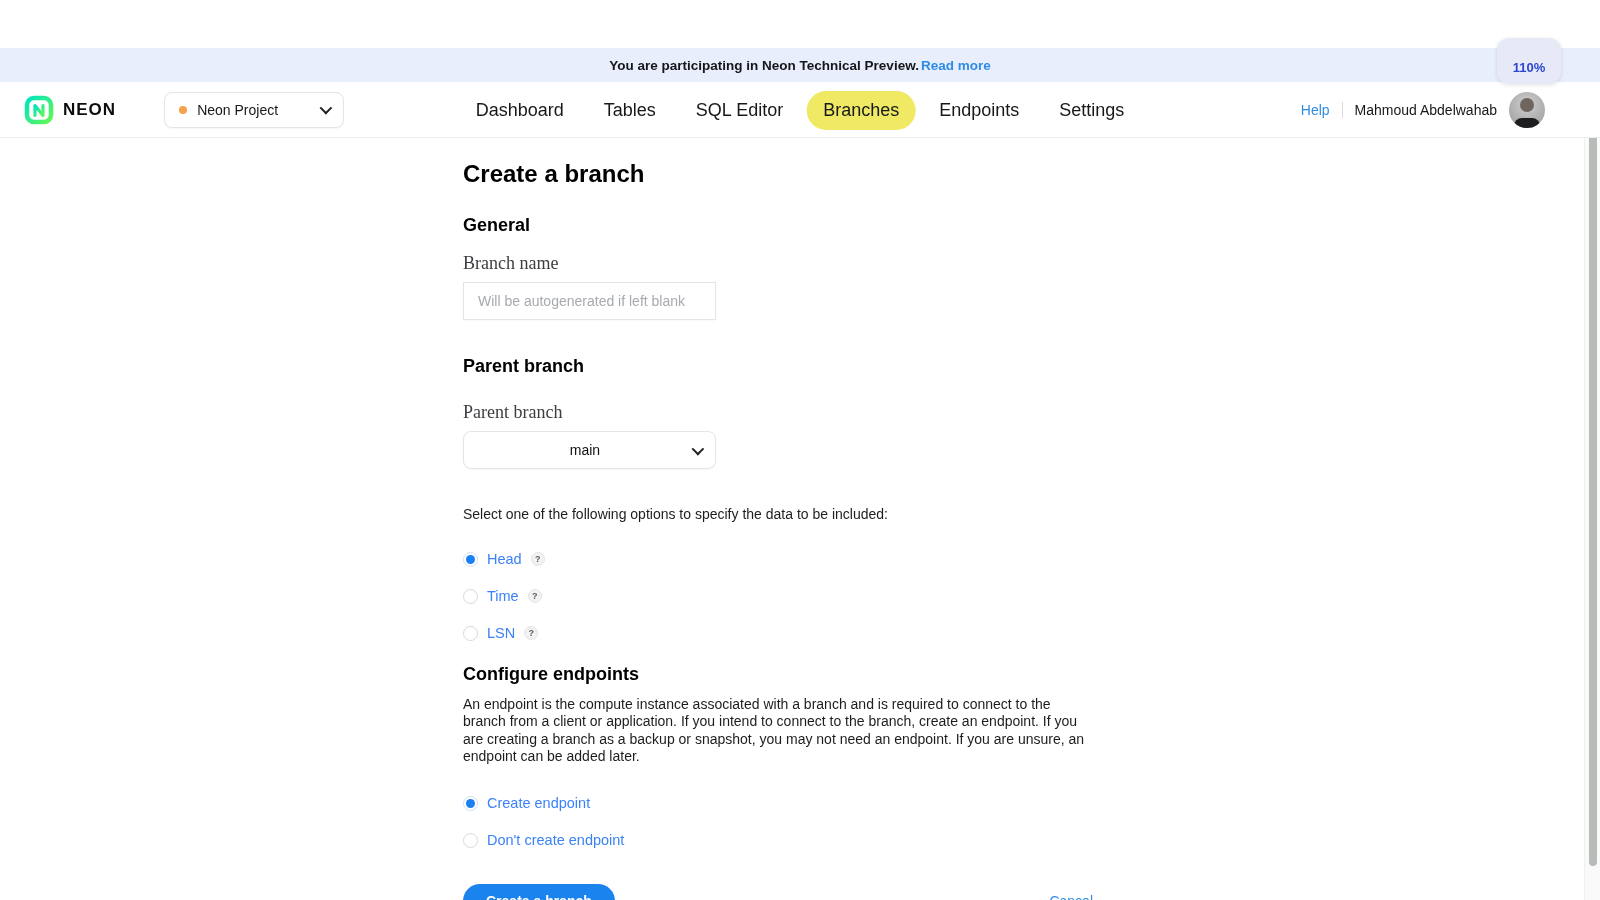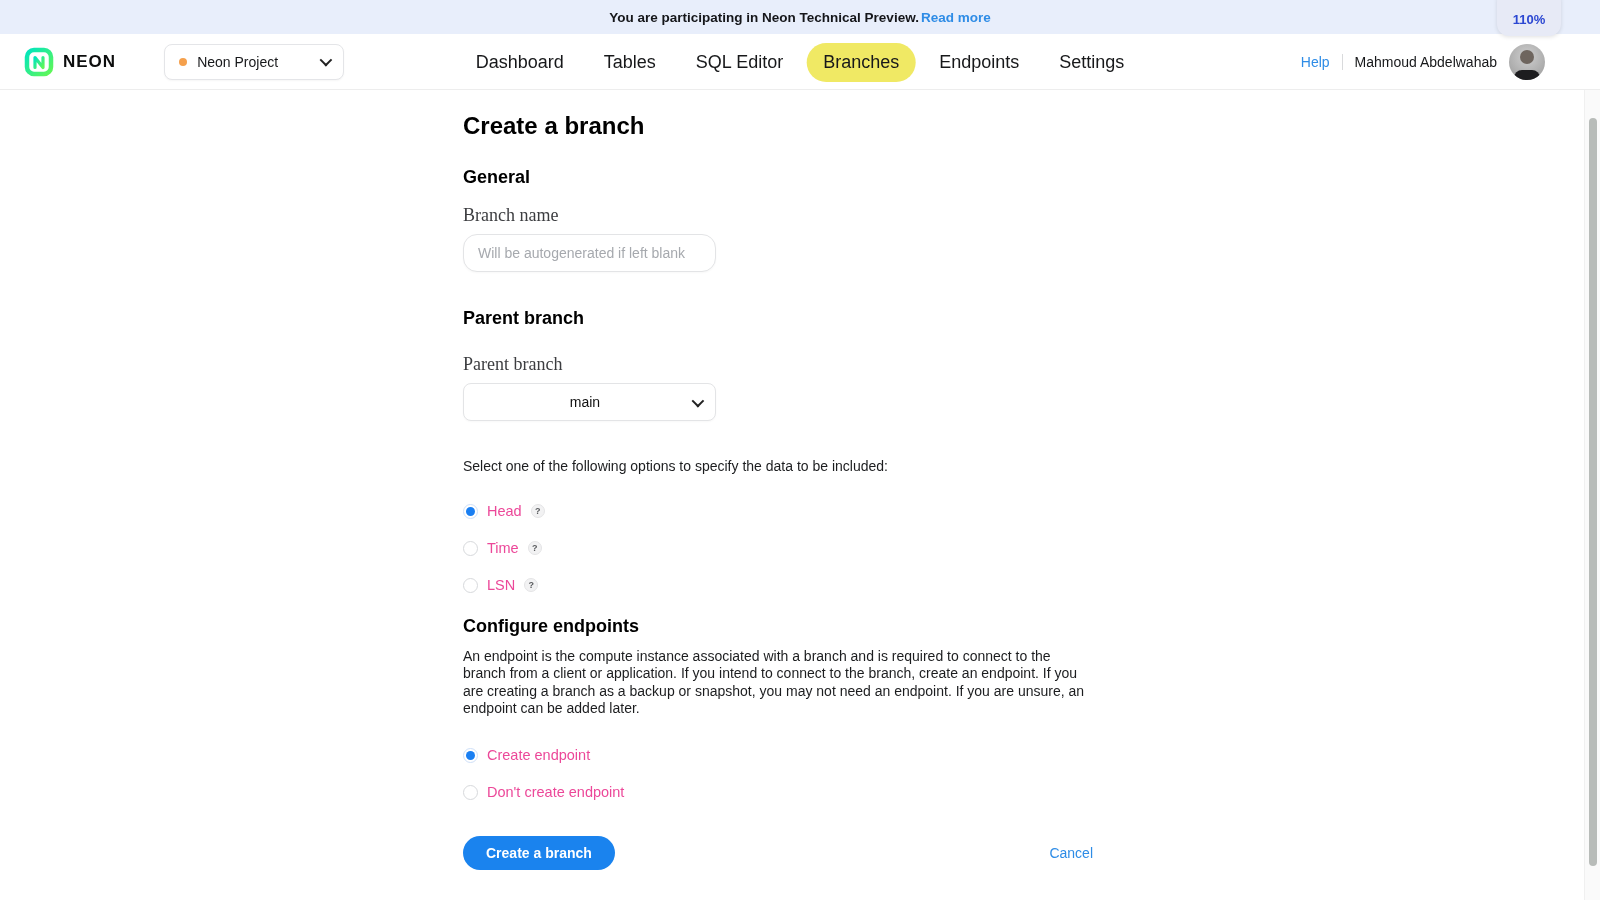--- a/index.html
+++ b/index.html
@@ -1,21 +1,21 @@
 <!DOCTYPE html>
 <html><head>
 <meta charset="utf-8">
 <style>
   * { margin:0; padding:0; box-sizing:border-box; }
   html,body { width:1600px; height:900px; overflow:hidden; background:#fff;
     font-family:"Liberation Sans", sans-serif; color:#111; }
 
   
   .banner { height:34px; background:#e8eefb; display:flex; align-items:center;
-    justify-content:center; gap:2px; font-size:13.5px; position:relative; z-index:2; }
+    justify-content:center; gap:2px; font-size:13.5px; position:relative; z-index:2;margin-top:48px; }
   .banner-text { color:#15161a; font-weight:600; }
   .banner-link { color:#2e8ce6; font-weight:600; cursor:pointer; }
 
   
   .zoom-badge { position:absolute; top:-10px; right:39px; width:64px; height:46px;
     background:#e7eaf6; border-radius:12px; box-shadow:0 1px 4px rgba(0,0,0,.12);
     display:flex; align-items:flex-end; justify-content:center; padding-bottom:9px;
     font-size:13px; font-weight:700; color:#2b47d2; z-index:5; }
 
   
@@ -47,40 +47,40 @@
   .avatar .body { position:absolute; bottom:-6px; left:50%; transform:translateX(-50%);
     width:26px; height:16px; border-radius:8px 8px 0 0; background:#1d1d1f; }
 
   
   .content { padding:22px 0 0 463px; width:1100px; }
   .page-title { font-size:24px; font-weight:700; color:#000; margin-bottom:27px; }
   .section-heading { font-size:18px; font-weight:700; color:#000; }
   .field-label { font-size:18px; color:#3c3d40; margin-bottom:8px;font-family:Liberation Serif, serif; }
   .desc { font-size:14px; color:#1c1d1f; line-height:1.25; max-width:630px; }
 
-  .text-input { width:253px; height:38px; border:1px solid #e3e4e6; border-radius:14px;
+  .text-input { width:253px; height:38px; border:1px solid #e3e4e6; border-radius:0;
     padding:14px 14px; font-size:14px; font-family:inherit; color:#111; outline:none;
     box-shadow:0 1px 2px rgba(0,0,0,.03); }
   .text-input::placeholder { color:#a6a9ae; }
 
   .select-box { width:253px; height:38px; border:1px solid #e3e4e6; border-radius:8px;
     background:#fff; display:flex; align-items:center; padding:0 14px; cursor:pointer;
     box-shadow:0 1px 2px rgba(0,0,0,.03);text-align:center; }
   .select-value { font-size:14px; color:#111; flex:1; }
 
   .chevron { width:9px; height:9px; border-right:2px solid #222; border-bottom:2px solid #222;
     transform:rotate(45deg) translateY(-2px); flex:0 0 auto; }
 
   .radio-row { display:flex; align-items:center; gap:9px; margin-bottom:22px; height:15px; }
   .radio { width:15px; height:15px; border-radius:50%; background:#fff; flex:0 0 auto;
     border:1px solid #d7d9dc; position:relative; cursor:pointer; }
   .radio.checked { border-color:#cfe0f8; }
   .radio.checked::after { content:""; position:absolute; inset:2px; border-radius:50%;
     background:#1a7ff2; }
-  .radio-label { font-size:14.5px; color:#ec4899; }
+  .radio-label { font-size:14.5px; color:#3b82f6; }
   .help-circle { width:14px; height:14px; border-radius:50%; background:#f2f2f3;
     border:1px solid #e4e4e6; color:#595b5e; font-size:9px; font-weight:700;
     display:flex; align-items:center; justify-content:center; cursor:pointer; }
 
   .actions { display:flex; align-items:center; justify-content:space-between;
     width:630px; margin-top:36px; }
   .primary-btn { background:#1a83ee; color:#fff; border:none; border-radius:17px;
     height:34px; padding:0 23px; font-size:14px; font-weight:700; font-family:inherit;
     cursor:pointer; }
   .cancel-link { font-size:14px; color:#2e8ce6; cursor:pointer; }

